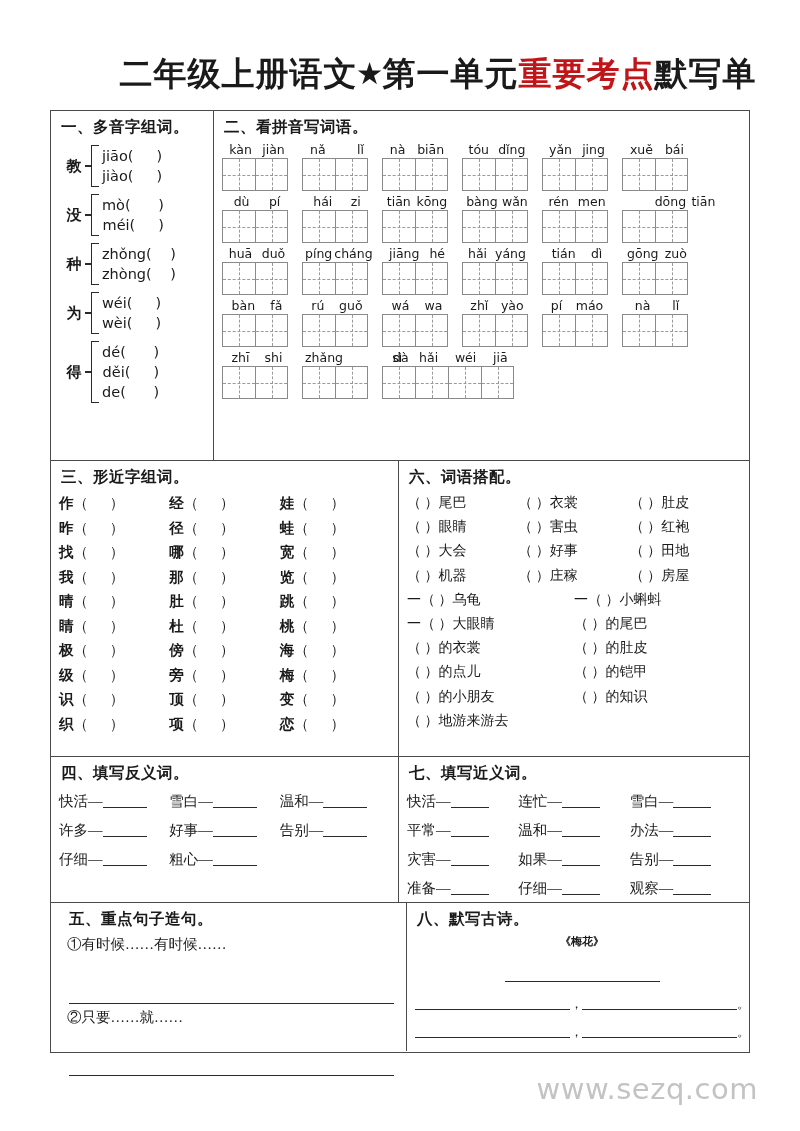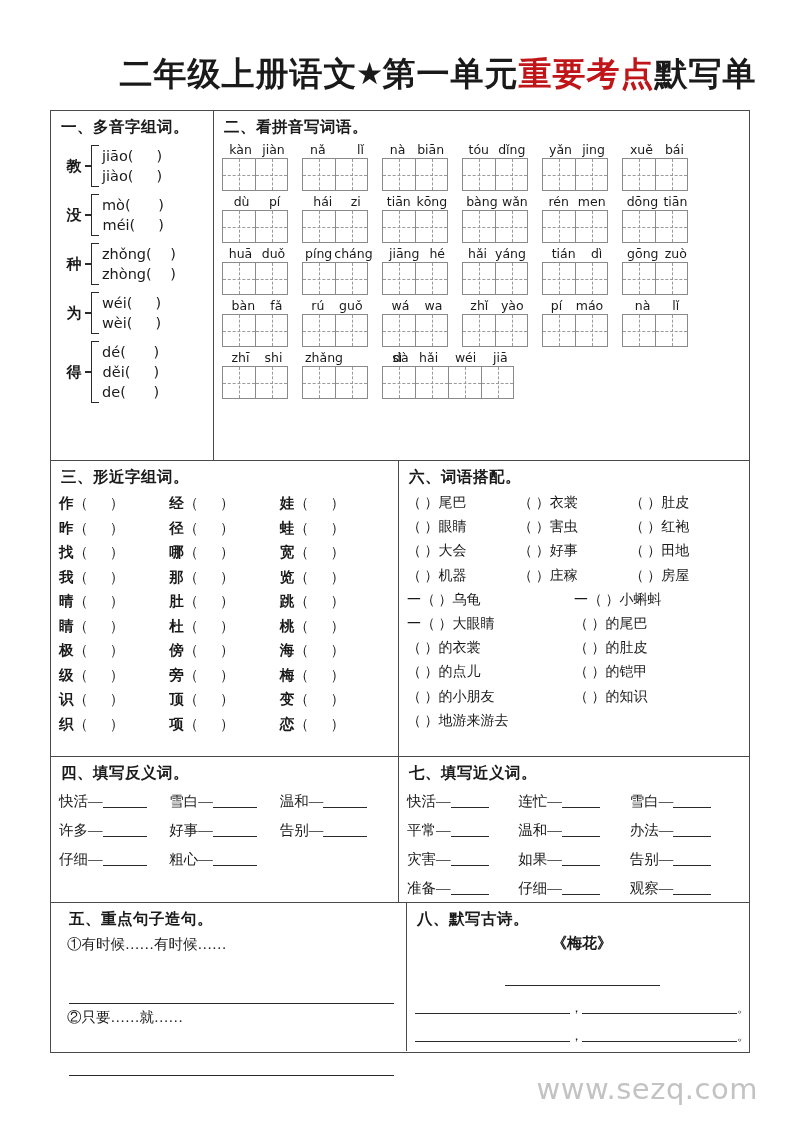--- a/index.html
+++ b/index.html
@@ -112,21 +112,21 @@
     display:inline-block;border-bottom:1.3px solid #2a2a2a;
     width:38px;height:14px;vertical-align:-2px;
   }
   .blank.w44{width:44px;}
 
   
   .s5-line{font-size:14.5px;line-height:22px;margin-top:2px;}
   .writeline{border-bottom:1.3px solid #2a2a2a;height:26px;margin:2px 4px 0 2px;}
 
   
-  .poem-title{text-align:center;font-size:15px;font-weight:bold;margin-top:4px;}
+  .poem-title{text-align:center;font-size:11px;font-weight:bold;margin-top:4px;}
   .poem-short{
     width:155px;border-bottom:1.4px solid #2a2a2a;height:20px;margin:12px auto 0 auto;
   }
   .poem-row{display:flex;align-items:flex-end;margin-top:12px;}
   .poem-seg{border-bottom:1.4px solid #2a2a2a;height:15px;flex:1;}
   .poem-punc{font-size:13px;width:12px;text-align:center;flex:none;line-height:12px;}
 
   
   .watermark{
     position:absolute;right:42px;top:1072px;
@@ -318,21 +318,21 @@
                   <div class="pin-text" style="width: 66px;">
                     <span>rén</span>
                     <span>men</span>
                   </div>
                   <div class="grid">
                     <div class="gcell"></div>
                     <div class="gcell"></div>
                   </div>
                 </div>
                 <div class="pin-group">
-                  <div class="pin-text" style="width: 66px;">
+                  <div class="pin-text" style="width: 66px; margin-left: 28px;">
                     <span>dōng</span>
                     <span>tiān</span>
                   </div>
                   <div class="grid">
                     <div class="gcell"></div>
                     <div class="gcell"></div>
                   </div>
                 </div>
               </div>
             </div>

